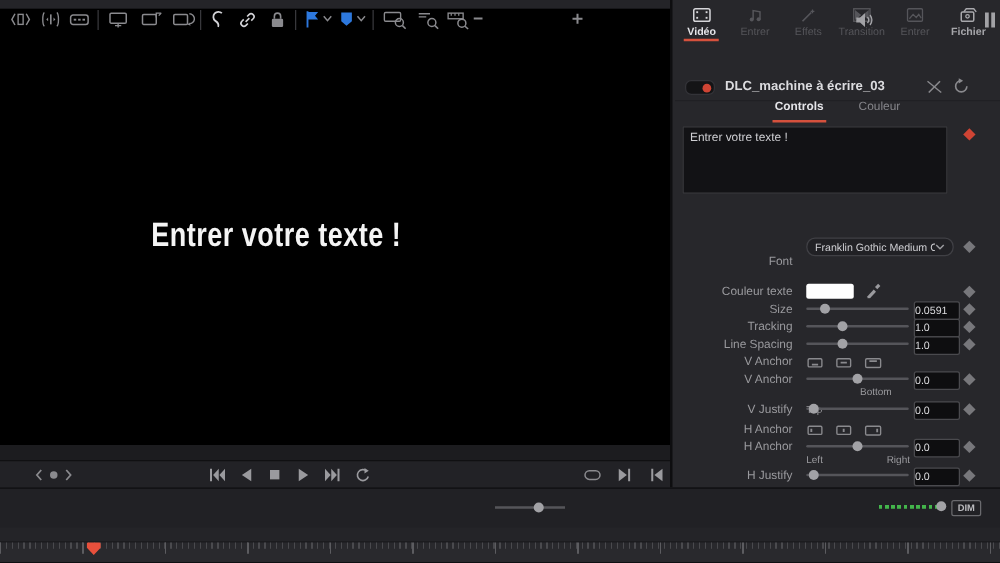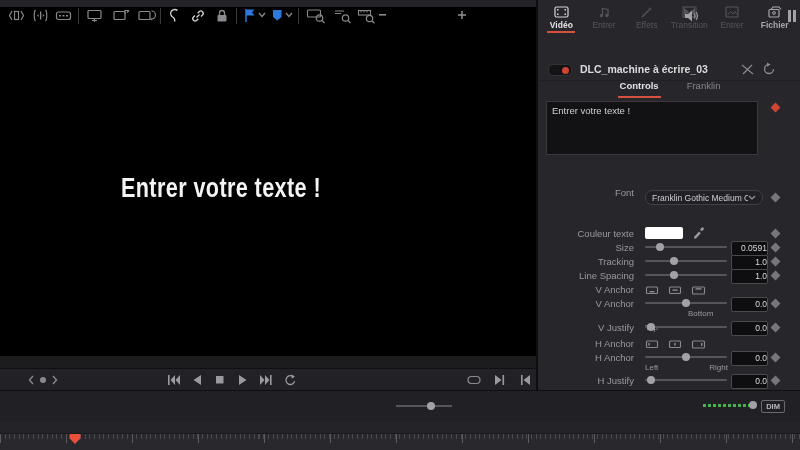--- a/index.html
+++ b/index.html
@@ -39,21 +39,21 @@
   #text-entry{left:546px;top:101px;width:200px;height:46px;background:#121215;border:1px solid #3a3a3e;
     color:#cfcfd3;font-size:9.5px;font-family:"Liberation Sans",sans-serif;resize:none;padding:3px 5px;outline:none;}
   .rlabel{position:absolute;width:96px;text-align:right;font-size:9.5px;color:#9a9a9e;left:538px;}
   .dd{position:absolute;left:645px;width:118px;height:15px;background:#212125;border:1px solid #404045;
       border-radius:7px;display:flex;align-items:center;padding:0 6px;box-sizing:border-box;}
   .dd span{flex:1;font-size:8.5px;color:#cfcfd3;white-space:nowrap;overflow:hidden;}
   .slider{position:absolute;width:82px;height:8px;}
   .slider .track{position:absolute;left:0;top:3px;width:100%;height:2px;background:#55555a;border-radius:1px;}
   .slider .handle{position:absolute;top:0;width:8px;height:8px;border-radius:50%;background:#a2a2a6;}
   .valbox{position:absolute;left:731px;width:35px;height:13px;background:#0e0e10;border:1px solid #4a4a4e;
-      border-radius:2px;font-size:8.5px;color:#dcdcdf;text-align:right;line-height:13px;}
+      border-radius:2px;font-size:8.5px;color:#dcdcdf;text-align:left;line-height:13px;}
   .kf{position:absolute;left:772px;width:7px;height:7px;background:#77777b;transform:rotate(45deg);}
   .kf.red{background:#cf4434;}
   .minmax{position:absolute;font-size:8px;color:#9a9a9e;}
   .aicon{position:absolute;width:15px;height:10px;}
   #swatch{left:645px;top:227px;width:38px;height:12px;background:#ffffff;border-radius:2px;}
 
   
   #toolbar{left:0;top:390px;width:800px;height:32px;background:#212125;border-top:1px solid #0e0e10;}
   .sep{position:absolute;top:8px;width:1px;height:16px;background:#38383c;}
   .tbicon{position:absolute;top:8px;}
@@ -197,27 +197,27 @@
     <path d="M3 12L12 3" stroke="#8a8a8e" stroke-width="1.3"></path>
     <path d="M2 3l11 9" stroke="#8a8a8e" stroke-width="1.1"></path>
   </svg>
   <svg class="abs" style="left:762px;top:62px" width="14" height="14">
     <path d="M11.5 7A4.5 4.5 0 1 1 7 2.5" fill="none" stroke="#8a8a8e" stroke-width="1.3"></path>
     <path d="M5 0.5L8.5 2.6L5 4.8z" fill="#8a8a8e"></path>
   </svg>
 
   <div class="abs" id="ctabs">
     <span class="ctab on">Controls</span>
-    <span class="ctab">Franklin</span>
+    <span class="ctab">Couleur</span>
   </div>
 
   <textarea class="abs" id="text-entry" style="">Entrer votre texte !</textarea>
   <div class="kf red" style="top:104px"></div>
 
-  <div class="rlabel" style="top:187px">Font</div>
+  <div class="rlabel" style="top:204px">Font</div>
   <div class="dd" style="top:190px">
     <span>Franklin Gothic Medium Cond</span>
     <svg width="8" height="5">
         <polyline points="1,1 4,4 7,1" fill="none" stroke="#9a9a9e" stroke-width="1.2"></polyline>
       </svg>
   </div>
   <div class="kf" style="top:194px"></div>
 
 
   <div class="rlabel" style="top:228px">Couleur texte</div>

